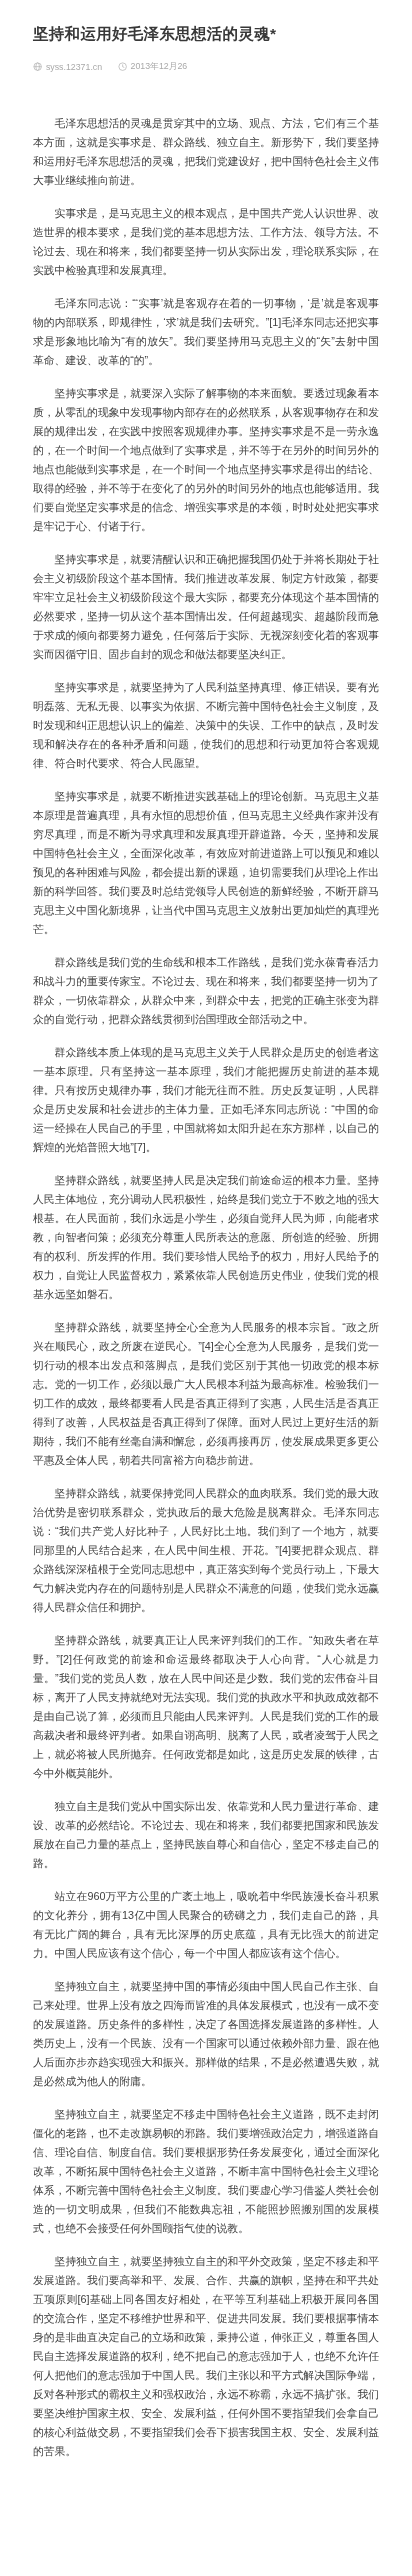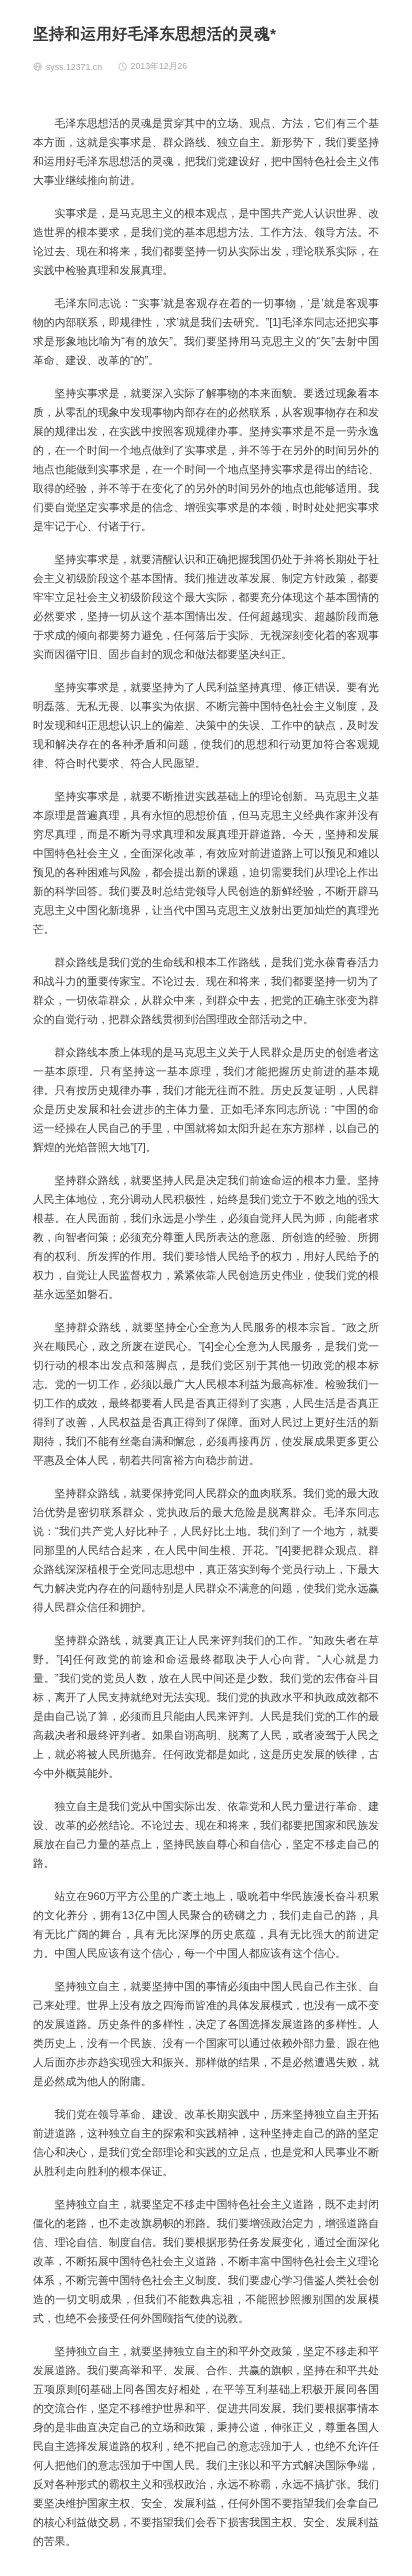--- a/index.html
+++ b/index.html
@@ -88,23 +88,22 @@
     <p class="body-p">毛泽东同志说：“‘实事’就是客观存在着的一切事物，‘是’就是客观事物的内部联系，即规律性，‘求’就是我们去研究。”[1]毛泽东同志还把实事求是形象地比喻为“有的放矢”。我们要坚持用马克思主义的“矢”去射中国革命、建设、改革的“的”。</p>
     <p class="body-p">坚持实事求是，就要深入实际了解事物的本来面貌。要透过现象看本质，从零乱的现象中发现事物内部存在的必然联系，从客观事物存在和发展的规律出发，在实践中按照客观规律办事。坚持实事求是不是一劳永逸的，在一个时间一个地点做到了实事求是，并不等于在另外的时间另外的地点也能做到实事求是，在一个时间一个地点坚持实事求是得出的结论、取得的经验，并不等于在变化了的另外的时间另外的地点也能够适用。我们要自觉坚定实事求是的信念、增强实事求是的本领，时时处处把实事求是牢记于心、付诸于行。</p>
     <p class="body-p">坚持实事求是，就要清醒认识和正确把握我国仍处于并将长期处于社会主义初级阶段这个基本国情。我们推进改革发展、制定方针政策，都要牢牢立足社会主义初级阶段这个最大实际，都要充分体现这个基本国情的必然要求，坚持一切从这个基本国情出发。任何超越现实、超越阶段而急于求成的倾向都要努力避免，任何落后于实际、无视深刻变化着的客观事实而因循守旧、固步自封的观念和做法都要坚决纠正。</p>
     <p class="body-p">坚持实事求是，就要坚持为了人民利益坚持真理、修正错误。要有光明磊落、无私无畏、以事实为依据、不断完善中国特色社会主义制度，及时发现和纠正思想认识上的偏差、决策中的失误、工作中的缺点，及时发现和解决存在的各种矛盾和问题，使我们的思想和行动更加符合客观规律、符合时代要求、符合人民愿望。</p>
     <p class="body-p">坚持实事求是，就要不断推进实践基础上的理论创新。马克思主义基本原理是普遍真理，具有永恒的思想价值，但马克思主义经典作家并没有穷尽真理，而是不断为寻求真理和发展真理开辟道路。今天，坚持和发展中国特色社会主义，全面深化改革，有效应对前进道路上可以预见和难以预见的各种困难与风险，都会提出新的课题，迫切需要我们从理论上作出新的科学回答。我们要及时总结党领导人民创造的新鲜经验，不断开辟马克思主义中国化新境界，让当代中国马克思主义放射出更加灿烂的真理光芒。</p>
     <p class="body-p">群众路线是我们党的生命线和根本工作路线，是我们党永葆青春活力和战斗力的重要传家宝。不论过去、现在和将来，我们都要坚持一切为了群众，一切依靠群众，从群众中来，到群众中去，把党的正确主张变为群众的自觉行动，把群众路线贯彻到治国理政全部活动之中。</p>
     <p class="body-p">群众路线本质上体现的是马克思主义关于人民群众是历史的创造者这一基本原理。只有坚持这一基本原理，我们才能把握历史前进的基本规律。只有按历史规律办事，我们才能无往而不胜。历史反复证明，人民群众是历史发展和社会进步的主体力量。正如毛泽东同志所说：“中国的命运一经操在人民自己的手里，中国就将如太阳升起在东方那样，以自己的辉煌的光焰普照大地”[7]。</p>
     <p class="body-p">坚持群众路线，就要坚持人民是决定我们前途命运的根本力量。坚持人民主体地位，充分调动人民积极性，始终是我们党立于不败之地的强大根基。在人民面前，我们永远是小学生，必须自觉拜人民为师，向能者求教，向智者问策；必须充分尊重人民所表达的意愿、所创造的经验、所拥有的权利、所发挥的作用。我们要珍惜人民给予的权力，用好人民给予的权力，自觉让人民监督权力，紧紧依靠人民创造历史伟业，使我们党的根基永远坚如磐石。</p>
     <p class="body-p">坚持群众路线，就要坚持全心全意为人民服务的根本宗旨。“政之所兴在顺民心，政之所废在逆民心。”[4]全心全意为人民服务，是我们党一切行动的根本出发点和落脚点，是我们党区别于其他一切政党的根本标志。党的一切工作，必须以最广大人民根本利益为最高标准。检验我们一切工作的成效，最终都要看人民是否真正得到了实惠，人民生活是否真正得到了改善，人民权益是否真正得到了保障。面对人民过上更好生活的新期待，我们不能有丝毫自满和懈怠，必须再接再厉，使发展成果更多更公平惠及全体人民，朝着共同富裕方向稳步前进。</p>
     <p class="body-p">坚持群众路线，就要保持党同人民群众的血肉联系。我们党的最大政治优势是密切联系群众，党执政后的最大危险是脱离群众。毛泽东同志说：“我们共产党人好比种子，人民好比土地。我们到了一个地方，就要同那里的人民结合起来，在人民中间生根、开花。”[4]要把群众观点、群众路线深深植根于全党同志思想中，真正落实到每个党员行动上，下最大气力解决党内存在的问题特别是人民群众不满意的问题，使我们党永远赢得人民群众信任和拥护。</p>
-    <p class="body-p">坚持群众路线，就要真正让人民来评判我们的工作。“知政失者在草野。”[4]任何政党的前途和命运最终都取决于人心向背。“人心就是力量。”我们党的党员人数，放在人民中间还是少数。我们党的宏伟奋斗目标，离开了人民支持就绝对无法实现。我们党的执政水平和执政成效都不是由自己说了算，必须而且只能由人民来评判。人民是我们党的工作的最高裁决者和最终评判者。如果自诩高明、脱离了人民，或者凌驾于人民之上，就必将被人民所抛弃。任何政党都是如此，这是历史发展的铁律，古今中外概莫能外。</p>
+    <p class="body-p">坚持群众路线，就要真正让人民来评判我们的工作。“知政失者在草野。”[2]任何政党的前途和命运最终都取决于人心向背。“人心就是力量。”我们党的党员人数，放在人民中间还是少数。我们党的宏伟奋斗目标，离开了人民支持就绝对无法实现。我们党的执政水平和执政成效都不是由自己说了算，必须而且只能由人民来评判。人民是我们党的工作的最高裁决者和最终评判者。如果自诩高明、脱离了人民，或者凌驾于人民之上，就必将被人民所抛弃。任何政党都是如此，这是历史发展的铁律，古今中外概莫能外。</p>
     <p class="body-p">独立自主是我们党从中国实际出发、依靠党和人民力量进行革命、建设、改革的必然结论。不论过去、现在和将来，我们都要把国家和民族发展放在自己力量的基点上，坚持民族自尊心和自信心，坚定不移走自己的路。</p>
     <p class="body-p">站立在960万平方公里的广袤土地上，吸吮着中华民族漫长奋斗积累的文化养分，拥有13亿中国人民聚合的磅礴之力，我们走自己的路，具有无比广阔的舞台，具有无比深厚的历史底蕴，具有无比强大的前进定力。中国人民应该有这个信心，每一个中国人都应该有这个信心。</p>
     <p class="body-p">坚持独立自主，就要坚持中国的事情必须由中国人民自己作主张、自己来处理。世界上没有放之四海而皆准的具体发展模式，也没有一成不变的发展道路。历史条件的多样性，决定了各国选择发展道路的多样性。人类历史上，没有一个民族、没有一个国家可以通过依赖外部力量、跟在他人后面亦步亦趋实现强大和振兴。那样做的结果，不是必然遭遇失败，就是必然成为他人的附庸。</p>
-    <p class="body-p">我们党在领导革命、建设、改革长期实践中，历来坚持独立自主开拓前进道路，这种独立自主的探索和实践精神，这种坚持走自己的路的坚定信心和决心，是我们党全部理论和实践的立足点，也是党和人民事业不断从胜利走向胜利的根本保证。</p>
     <p class="body-p">坚持独立自主，就要坚定不移走中国特色社会主义道路，既不走封闭僵化的老路，也不走改旗易帜的邪路。我们要增强政治定力，增强道路自信、理论自信、制度自信。我们要根据形势任务发展变化，通过全面深化改革，不断拓展中国特色社会主义道路，不断丰富中国特色社会主义理论体系，不断完善中国特色社会主义制度。我们要虚心学习借鉴人类社会创造的一切文明成果，但我们不能数典忘祖，不能照抄照搬别国的发展模式，也绝不会接受任何外国颐指气使的说教。</p>
     <p class="body-p">坚持独立自主，就要坚持独立自主的和平外交政策，坚定不移走和平发展道路。我们要高举和平、发展、合作、共赢的旗帜，坚持在和平共处五项原则[6]基础上同各国友好相处，在平等互利基础上积极开展同各国的交流合作，坚定不移维护世界和平、促进共同发展。我们要根据事情本身的是非曲直决定自己的立场和政策，秉持公道，伸张正义，尊重各国人民自主选择发展道路的权利，绝不把自己的意志强加于人，也绝不允许任何人把他们的意志强加于中国人民。我们主张以和平方式解决国际争端，反对各种形式的霸权主义和强权政治，永远不称霸，永远不搞扩张。我们要坚决维护国家主权、安全、发展利益，任何外国不要指望我们会拿自己的核心利益做交易，不要指望我们会吞下损害我国主权、安全、发展利益的苦果。</p>
   </div>
 
 </div>
 
 
 </body></html>

